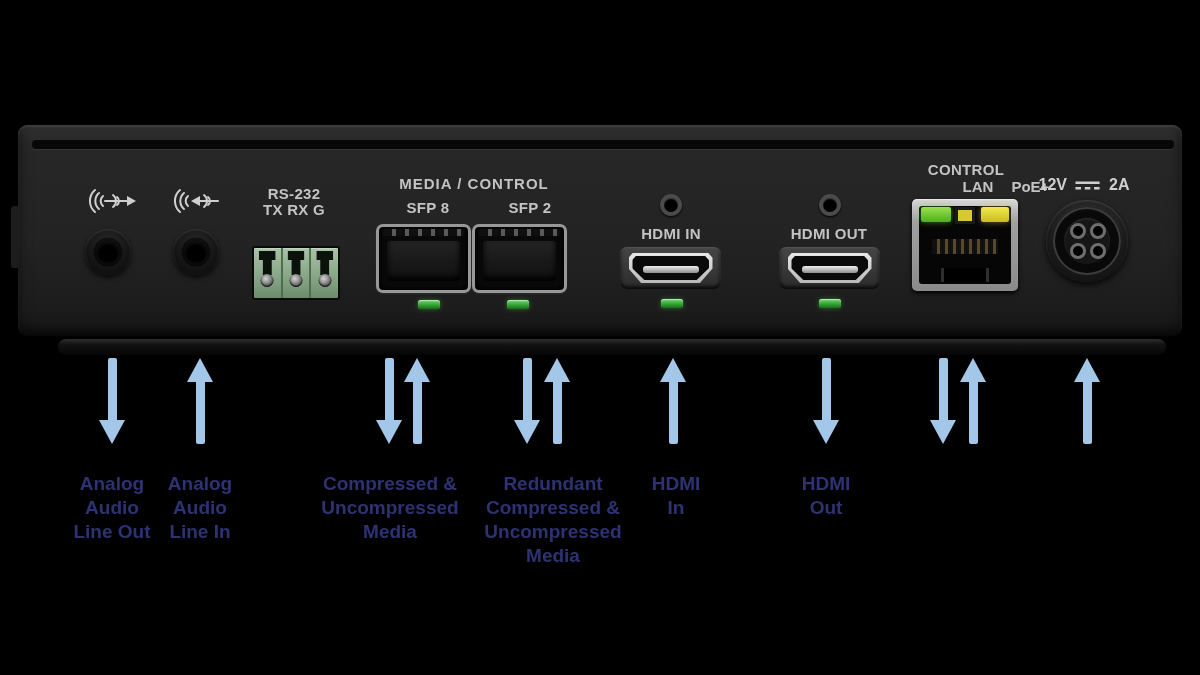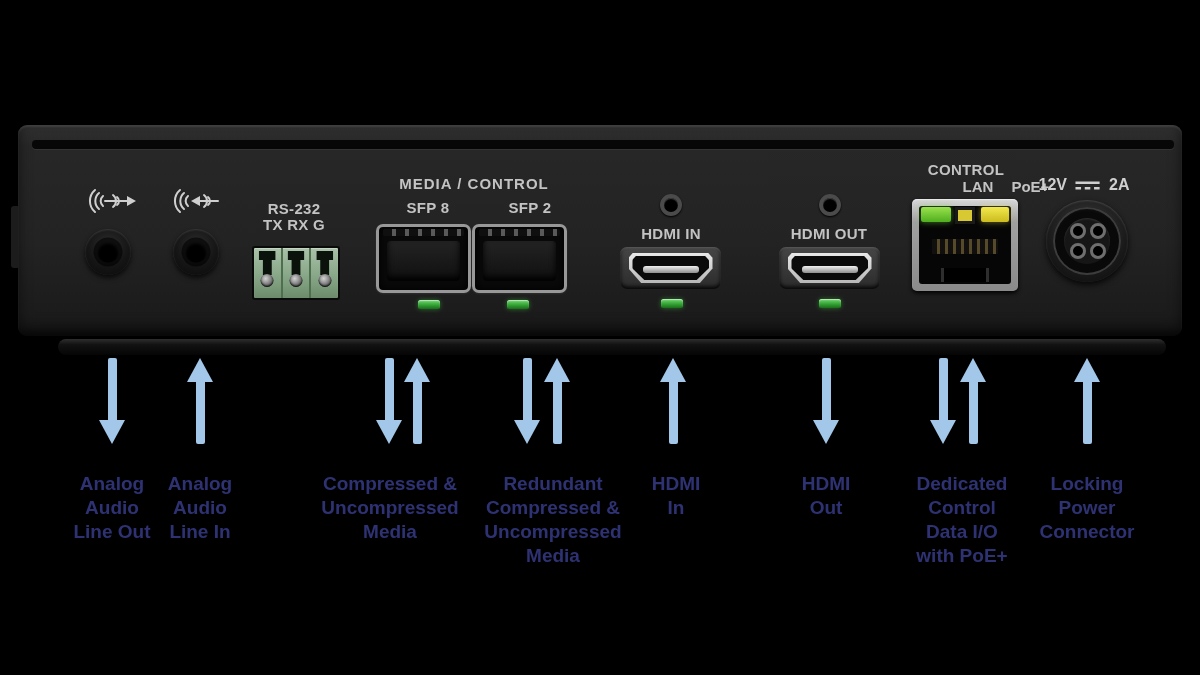--- a/index.html
+++ b/index.html
@@ -147,21 +147,21 @@
       <path d="M20 10 A 6.5 6.5 0 0 0 20 20"></path>
       <path d="M36 9 A 7.5 7.5 0 0 1 36 21"></path>
       <path d="M40 11 A 5 5 0 0 1 40 19"></path>
       <line x1="31" y1="15" x2="50" y2="15"></line>
     </g>
     <polygon points="32,10 23,15 32,20" fill="#cfcfcf"></polygon>
   </svg>
   <div class="jack" style="left:85px;top:229px"></div>
   <div class="jack" style="left:173px;top:229px"></div>
 
-  <div class="port-label" style="left:294px;top:201px">RS-232
+  <div class="port-label" style="left:294px;top:186px">RS-232
 TX RX G</div>
   <div class="tblock">
     <div class="term"></div>
     <div class="term"></div>
     <div class="term"></div>
   </div>
 
   <div class="port-label" style="left:474px;top:176px;letter-spacing:1px">MEDIA / CONTROL</div>
   <div class="port-label" style="left:428px;top:200px">SFP 8</div>
   <div class="port-label" style="left:530px;top:200px">SFP 2</div>
@@ -280,21 +280,14 @@
 Uncompressed
 Media</div>
   <div class="ann" style="left:553px">Redundant
 Compressed &amp;
 Uncompressed
 Media</div>
   <div class="ann" style="left:676px">HDMI
 In</div>
   <div class="ann" style="left:826px">HDMI
 Out</div>
-  <div class="ann" style="left:962px">Dedicated
-Control
-Data I/O
-with PoE+</div>
-  <div class="ann" style="left:1087px">Locking
-Power
-Connector</div>
 
 </div>
 
 </body></html>

